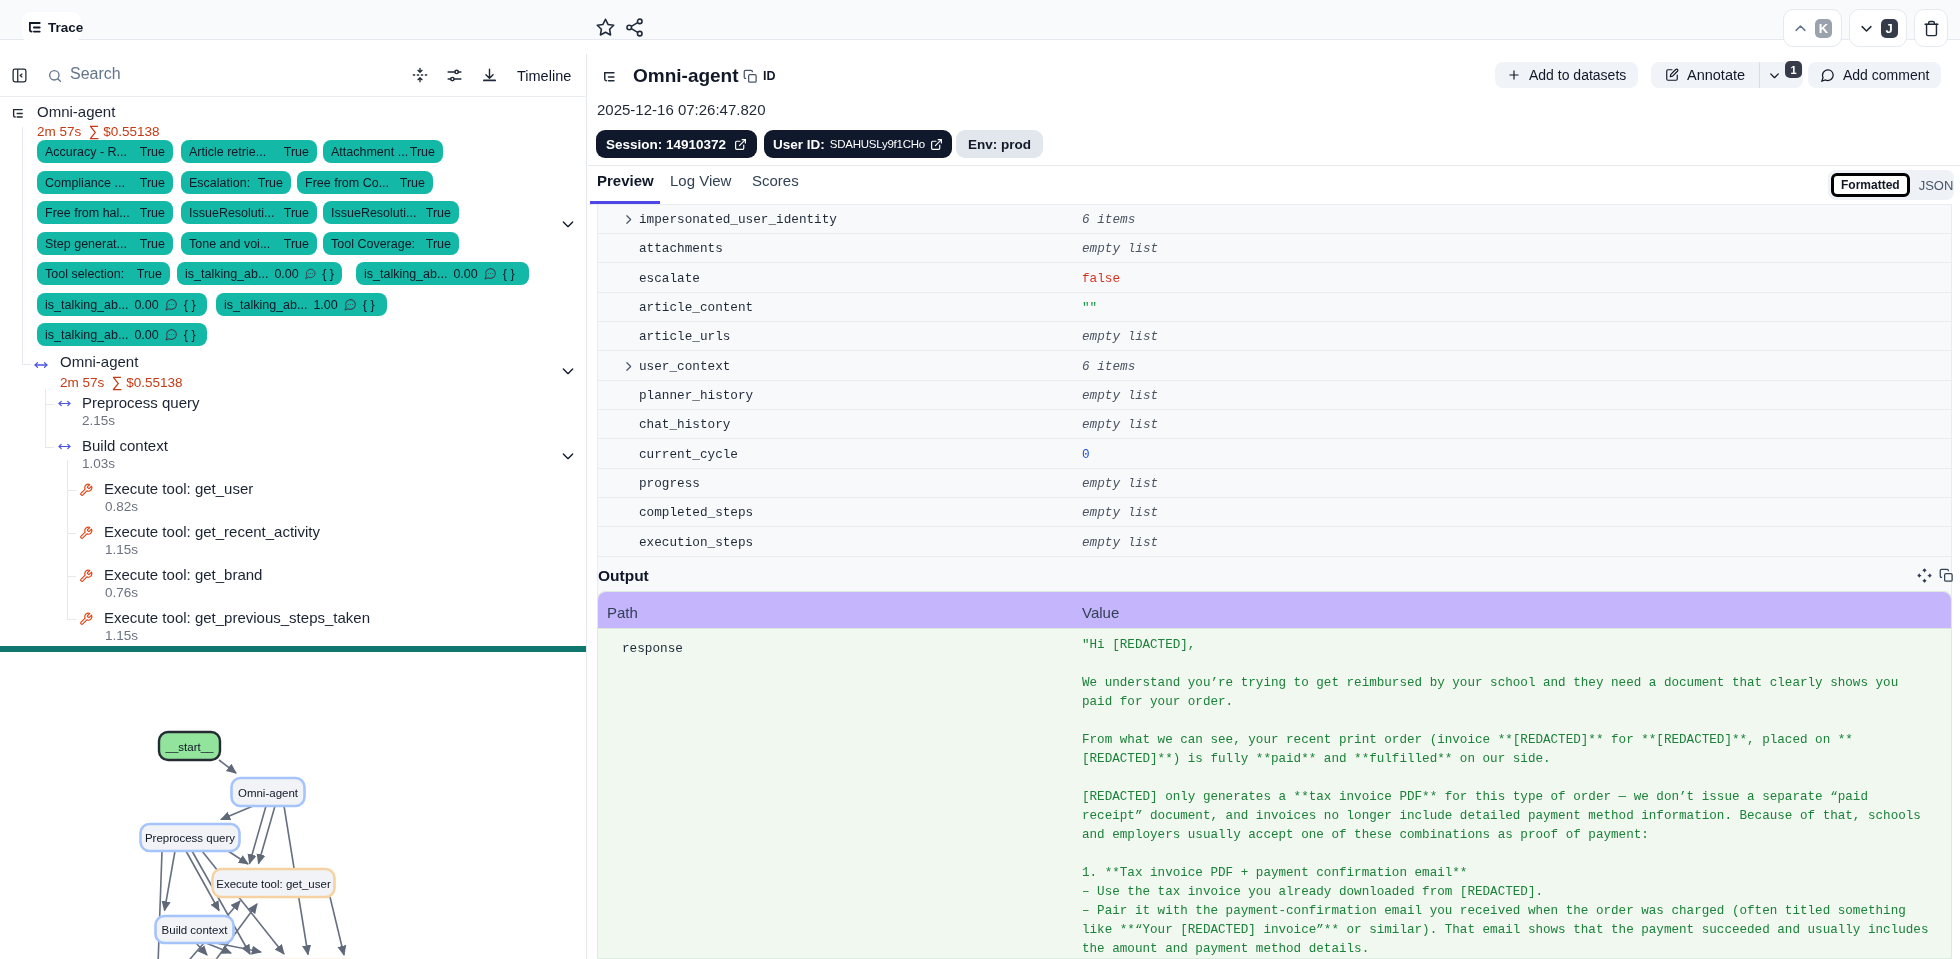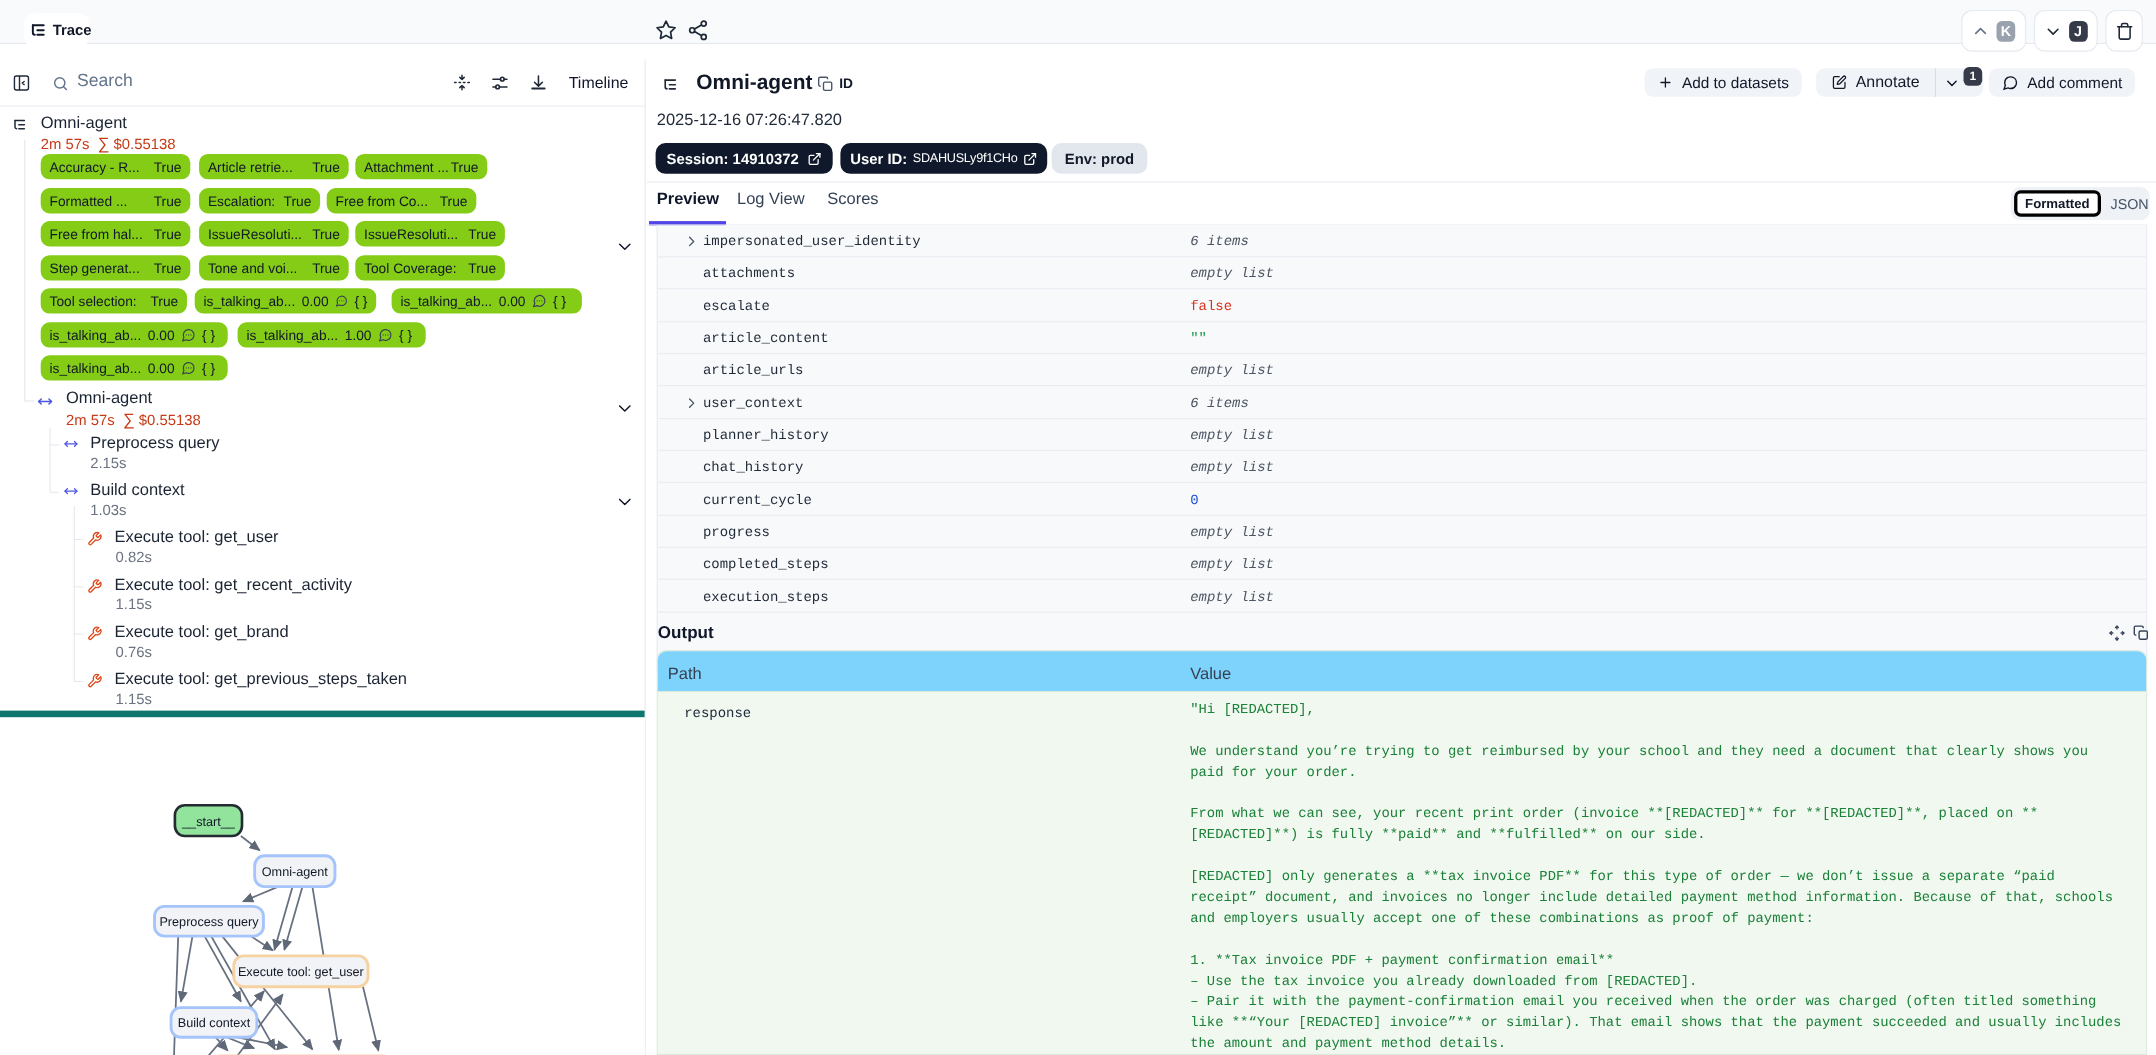--- a/index.html
+++ b/index.html
@@ -24,21 +24,21 @@
 #searchbar { position:absolute; left:0; top:0; width:587px; height:43px; border-bottom:1px solid #e9edf2; }
 #searchtxt { position:absolute; left:70px; top:11px; font-size:16px; color:#64748b; }
 .sbicon { position:absolute; top:13px; color:#334155; }
 #timelinelbl { position:absolute; left:517px; top:14px; font-size:14.5px; font-weight:500; color:#0f172a; }
 
 
 #tree { position:absolute; left:0; top:43px; width:587px; height:560px; }
 .ttl { position:absolute; font-size:15px; color:#1b2433; white-space:nowrap; }
 .dur { position:absolute; font-size:13.5px; color:#6b7280; white-space:nowrap; }
 .cost { position:absolute; font-size:13.5px; color:#c63a15; white-space:nowrap; }
-.pill { position:absolute; height:23px; background:#84cc16; border-radius:8px; font-size:12.5px; color:#111827; display:flex; align-items:center; padding:0 8px; white-space:nowrap; overflow:hidden; }
+.pill { position:absolute; height:23px; background:#14b8a6; border-radius:8px; font-size:12.5px; color:#111827; display:flex; align-items:center; padding:0 8px; white-space:nowrap; overflow:hidden; }
 .gl { position:absolute; background:#e5e8ee; }
 .chev { position:absolute; color:#0f172a; }
 
 
 #graph { position:absolute; left:0; top:592px; width:586px; height:313px; background:#fff; border-top:6px solid #0f766e; }
 
 
 
 
 #right { position:absolute; left:588px; top:54px; width:1372px; height:905px; background:#fff; }
@@ -59,21 +59,21 @@
 #kvtable { position:absolute; left:9px; top:151px; width:1355px; height:405px; background:#f8f9fb; border-left:1px solid #e9ecf1; border-right:1px solid #e9ecf1; border-bottom:1px solid #e9ecf1; }
 .kvrow { position:absolute; left:0; width:1353px; height:29px; border-bottom:1px solid #e9ecf1; }
 .kvkey { position:absolute; left:41px; top:7px; font-family:"Liberation Mono", monospace; font-size:12.7px; color:#1f2937; }
 .kvval { position:absolute; left:484px; top:7px; font-family:"Liberation Mono", monospace; font-size:12.7px; font-style:italic; color:#4b5563; }
 .kvval.plain { font-style:normal; }
 .kvchev { position:absolute; left:24px; top:8px; color:#475569; }
 
 
 #outlbl { position:absolute; left:10px; top:513px; font-size:15.5px; font-weight:700; color:#0f172a; }
 #gtable { position:absolute; left:9px; top:537px; width:1355px; height:368px; background:#f0f8f0; border:1px solid #dfeadf; border-radius:8px 8px 0 0; }
-#ghead { position:absolute; left:0; top:0; width:1353px; height:37px; background:#7dd3fc; border-bottom:1px solid #d9e8d9; border-radius:8px 8px 0 0; }
+#ghead { position:absolute; left:0; top:0; width:1353px; height:37px; background:#c4b5fd; border-bottom:1px solid #d9e8d9; border-radius:8px 8px 0 0; }
 .gcol { position:absolute; top:12px; font-size:15px; color:#334155; }
 #gresp { position:absolute; left:24px; top:49px; font-family:"Liberation Mono", monospace; font-size:12.7px; color:#1f2937; }
 #gval { position:absolute; left:484px; top:44px; font-family:"Liberation Mono", monospace; font-size:12.6px; line-height:19px; color:#1c8139; white-space:pre; }
 </style>
 </head>
 <body>
 <div id="app">
   <div id="hdr">
     <div id="tracebadge">
       <svg width="15" height="15" viewBox="0 0 16 16" fill="none" stroke="#111827" stroke-width="1.9" stroke-linecap="round">
@@ -167,21 +167,21 @@
         </div>
       <div class="pill" style="left:181px; top:43px; width:136px; justify-content:space-between;">
           <span>Article retrie...</span>
           <span>True</span>
         </div>
       <div class="pill" style="left:323px; top:43px; width:120px; justify-content:space-between;">
           <span>Attachment ...</span>
           <span>True</span>
         </div>
       <div class="pill" style="left:37px; top:74px; width:136px; justify-content:space-between;">
-          <span>Formatted ...</span>
+          <span>Compliance ...</span>
           <span>True</span>
         </div>
       <div class="pill" style="left:181px; top:74px; width:110px; justify-content:space-between;">
           <span>Escalation:</span>
           <span>True</span>
         </div>
       <div class="pill" style="left:297px; top:74px; width:136px; justify-content:space-between;">
           <span>Free from Co...</span>
           <span>True</span>
         </div>

